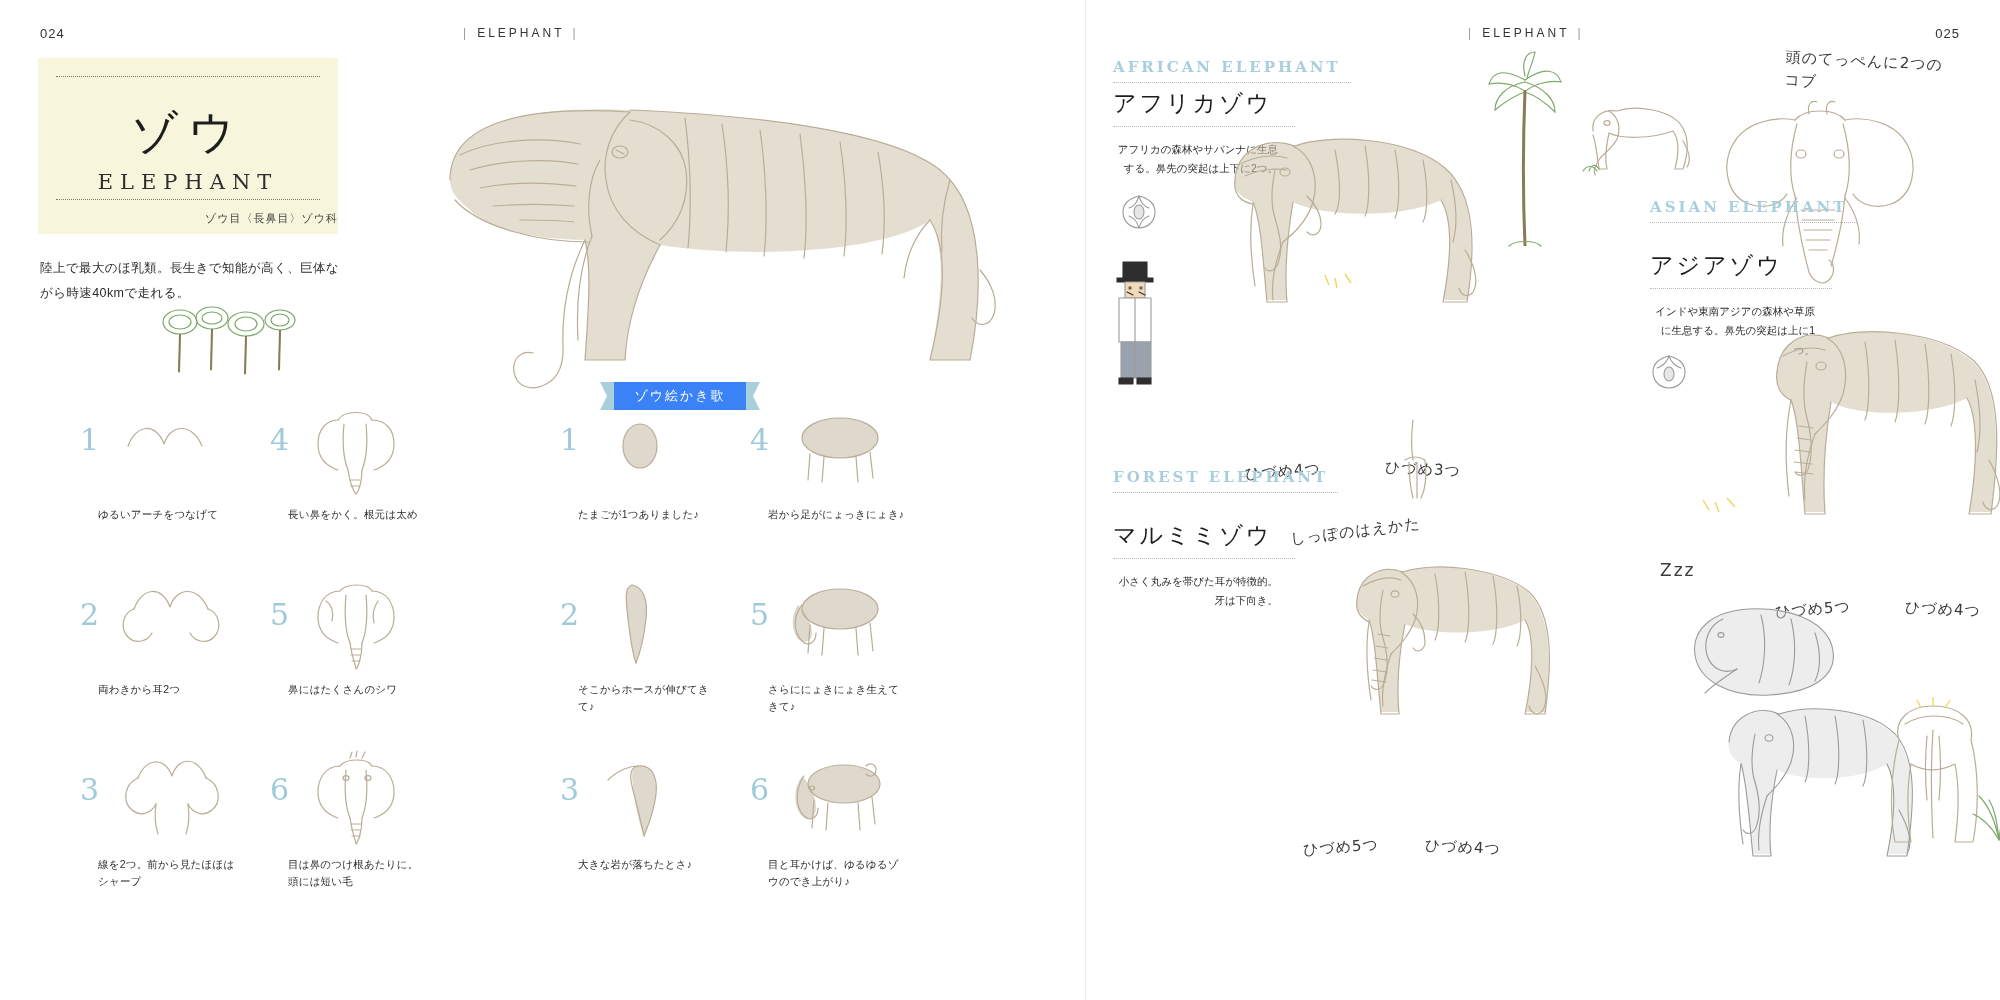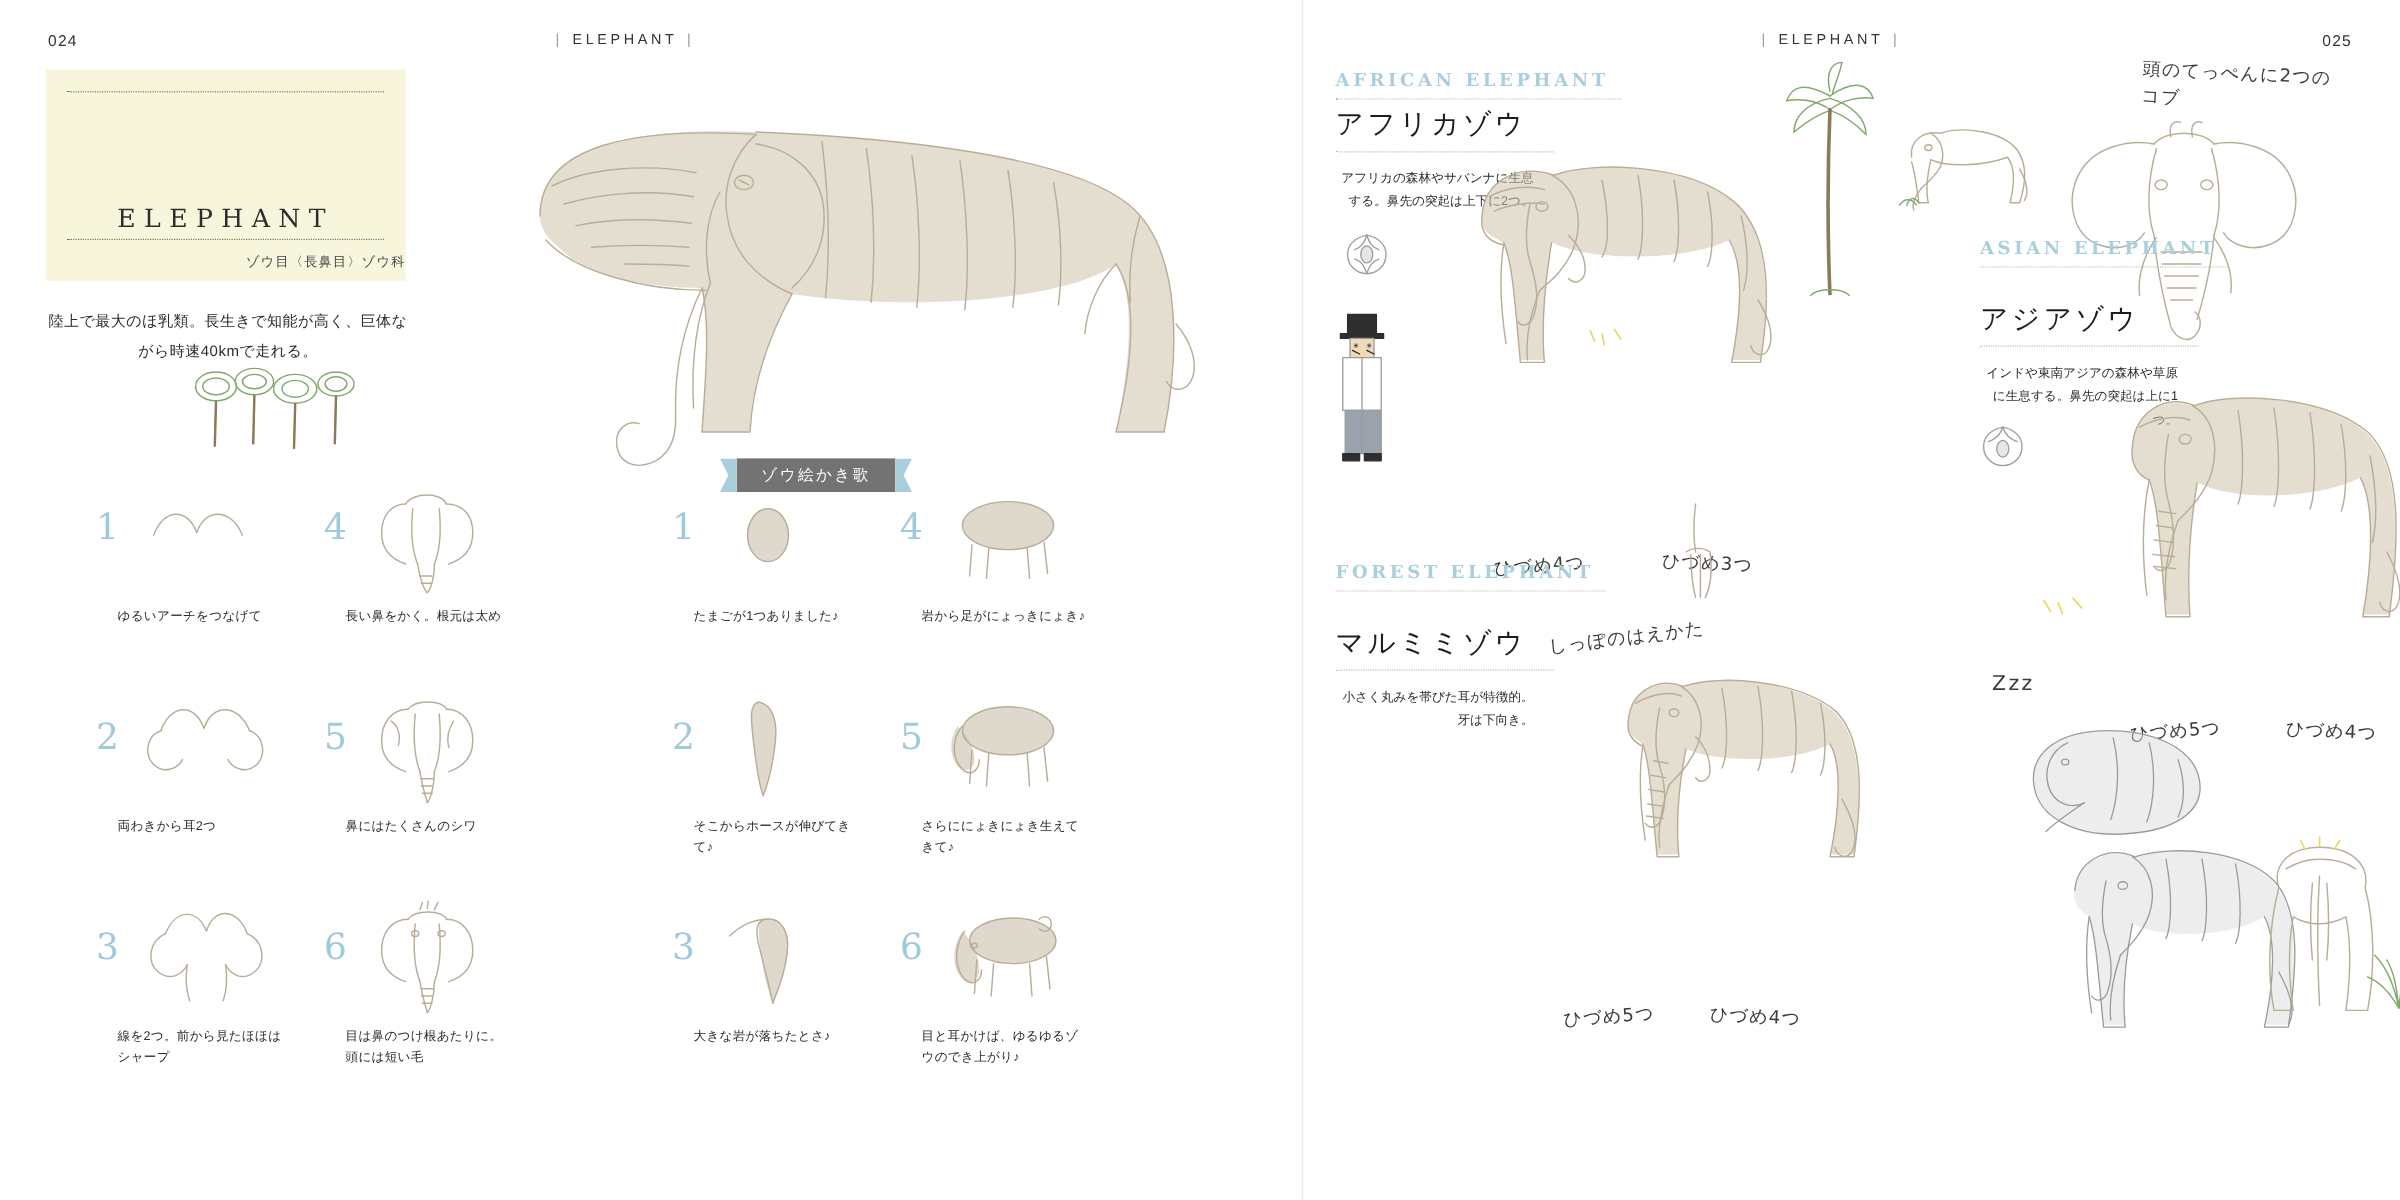--- a/index.html
+++ b/index.html
@@ -48,35 +48,35 @@
     font-size:21px;letter-spacing:7px;color:#2d2d2d;
     font-family:"DejaVu Serif", serif;
   }
   .title-sub{
     position:absolute;left:0;right:0;bottom:8px;text-align:right;
     font-size:11px;letter-spacing:1px;color:#444;
   }
 
   .lead{
     position:absolute;left:40px;top:256px;width:300px;
-    font-size:12.5px;line-height:2.0;color:#2b2b2b;letter-spacing:.4px;text-align:center;
+    font-size:12.5px;line-height:2.0;color:#2b2b2b;letter-spacing:.4px;
   }
 
   
   .trees-left{position:absolute;left:150px;top:300px;width:190px;height:80px;}
 
   
   .hero{position:absolute;left:330px;top:60px;width:720px;height:330px;}
 
   
   .ribbon{
     position:absolute;left:600px;top:382px;width:160px;height:28px;
   }
   .ribbon .body{
-    position:absolute;left:14px;top:0;width:132px;height:28px;background:#737373;
+    position:absolute;left:14px;top:0;width:132px;height:28px;background:#3b82f6;
     display:flex;align-items:center;justify-content:center;
     color:#fff;font-size:13px;letter-spacing:2px;
   }
   .ribbon .tail{
     position:absolute;top:0;width:14px;height:28px;background:#a9cfdd;
   }
   .ribbon .tail.l{left:0;clip-path:polygon(0 0,100% 0,100% 100%,0 100%,7px 50%);}
   .ribbon .tail.r{right:0;clip-path:polygon(0 0,100% 0,calc(100% - 7px) 50%,100% 100%,0 100%);}
 
   
@@ -135,20 +135,21 @@
 
   <div class="page page-left">
 
     <div class="folio folio-l">024</div>
     <div class="runhead runhead-l">
       <span class="bar">|</span><span>ELEPHANT</span><span class="bar">|</span>
     </div>
 
     <div class="titlebox">
       <div class="rule top"></div>
+      <div class="title-jp">ゾウ</div>
       <div class="title-en">ELEPHANT</div>
       <div class="rule bot"></div>
       <div class="title-sub">ゾウ目〈長鼻目〉ゾウ科</div>
     </div>
 
     <div class="lead">陸上で最大のほ乳類。長生きで知能が高く、巨体ながら時速40kmで走れる。</div>
 
     <div class="trees-left">
       <svg width="190" height="80" viewBox="0 0 190 80">
         <g class="pencil-g">

